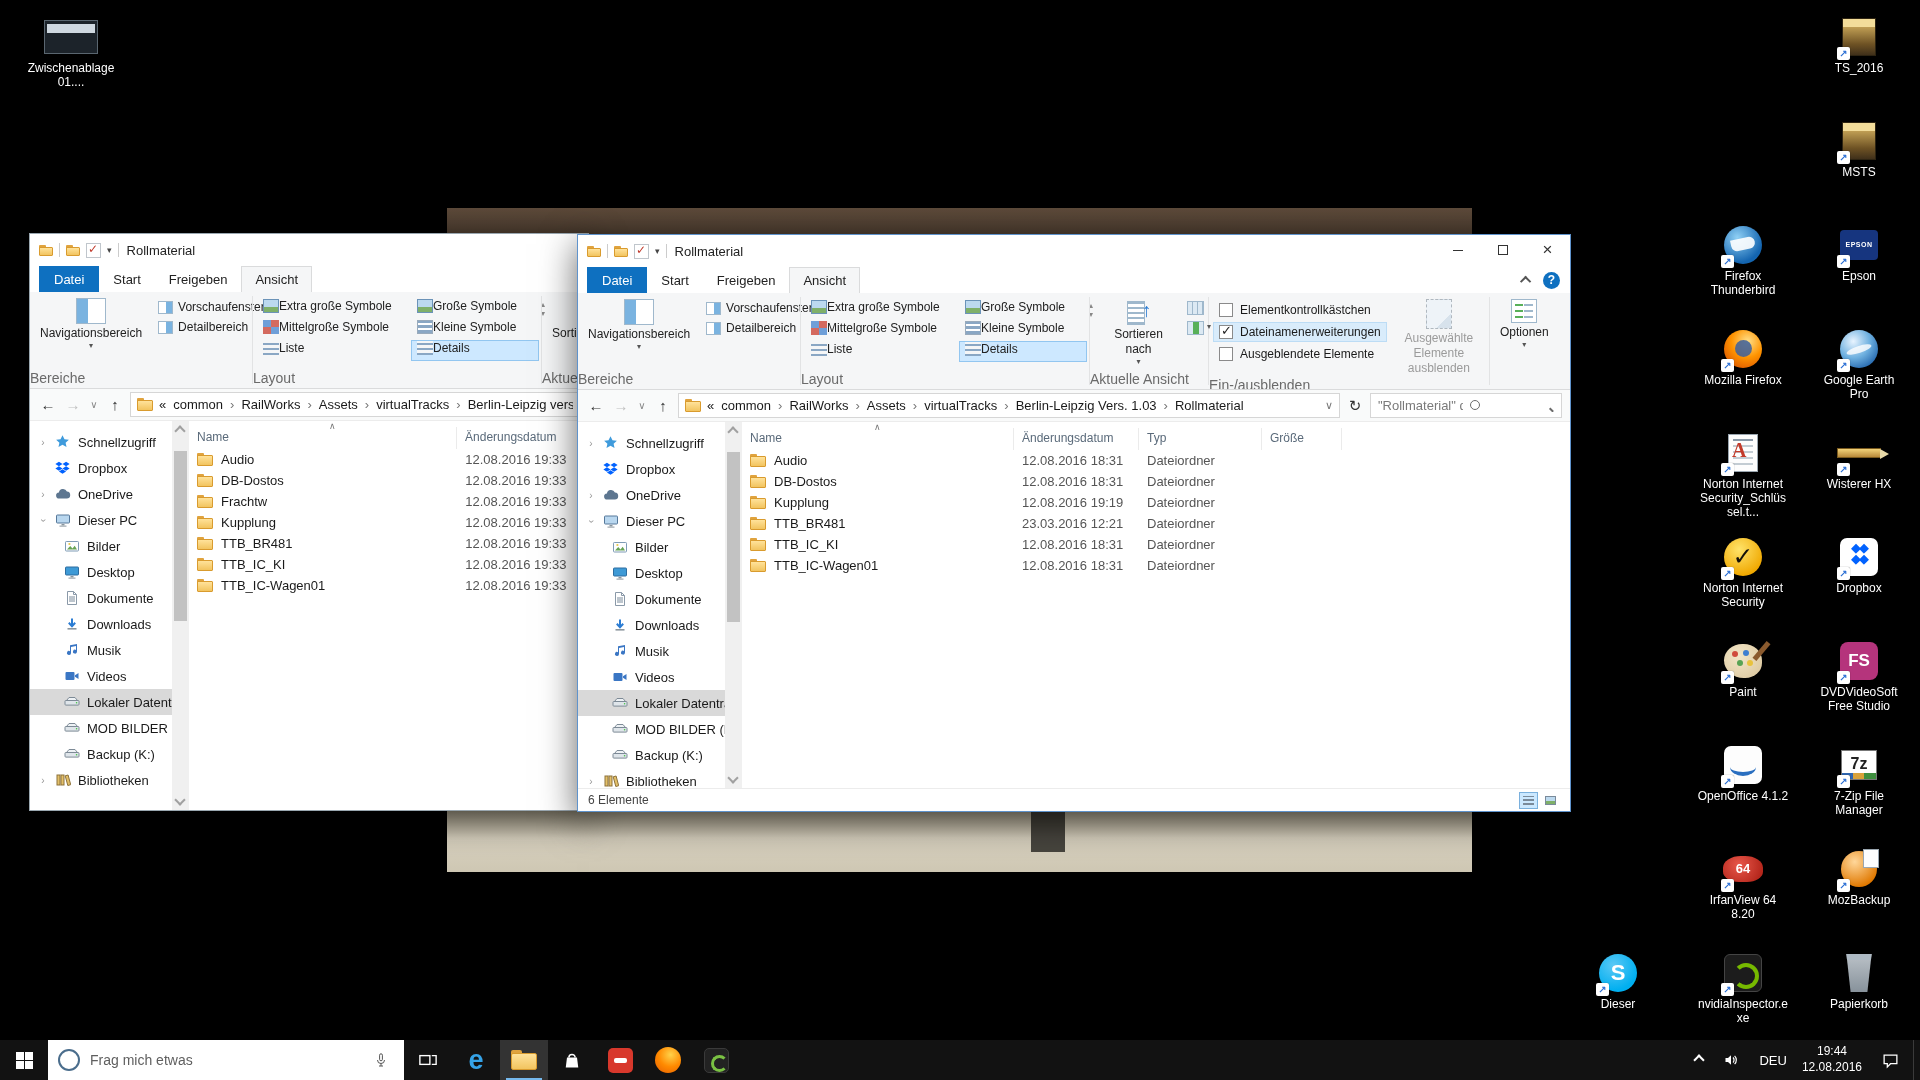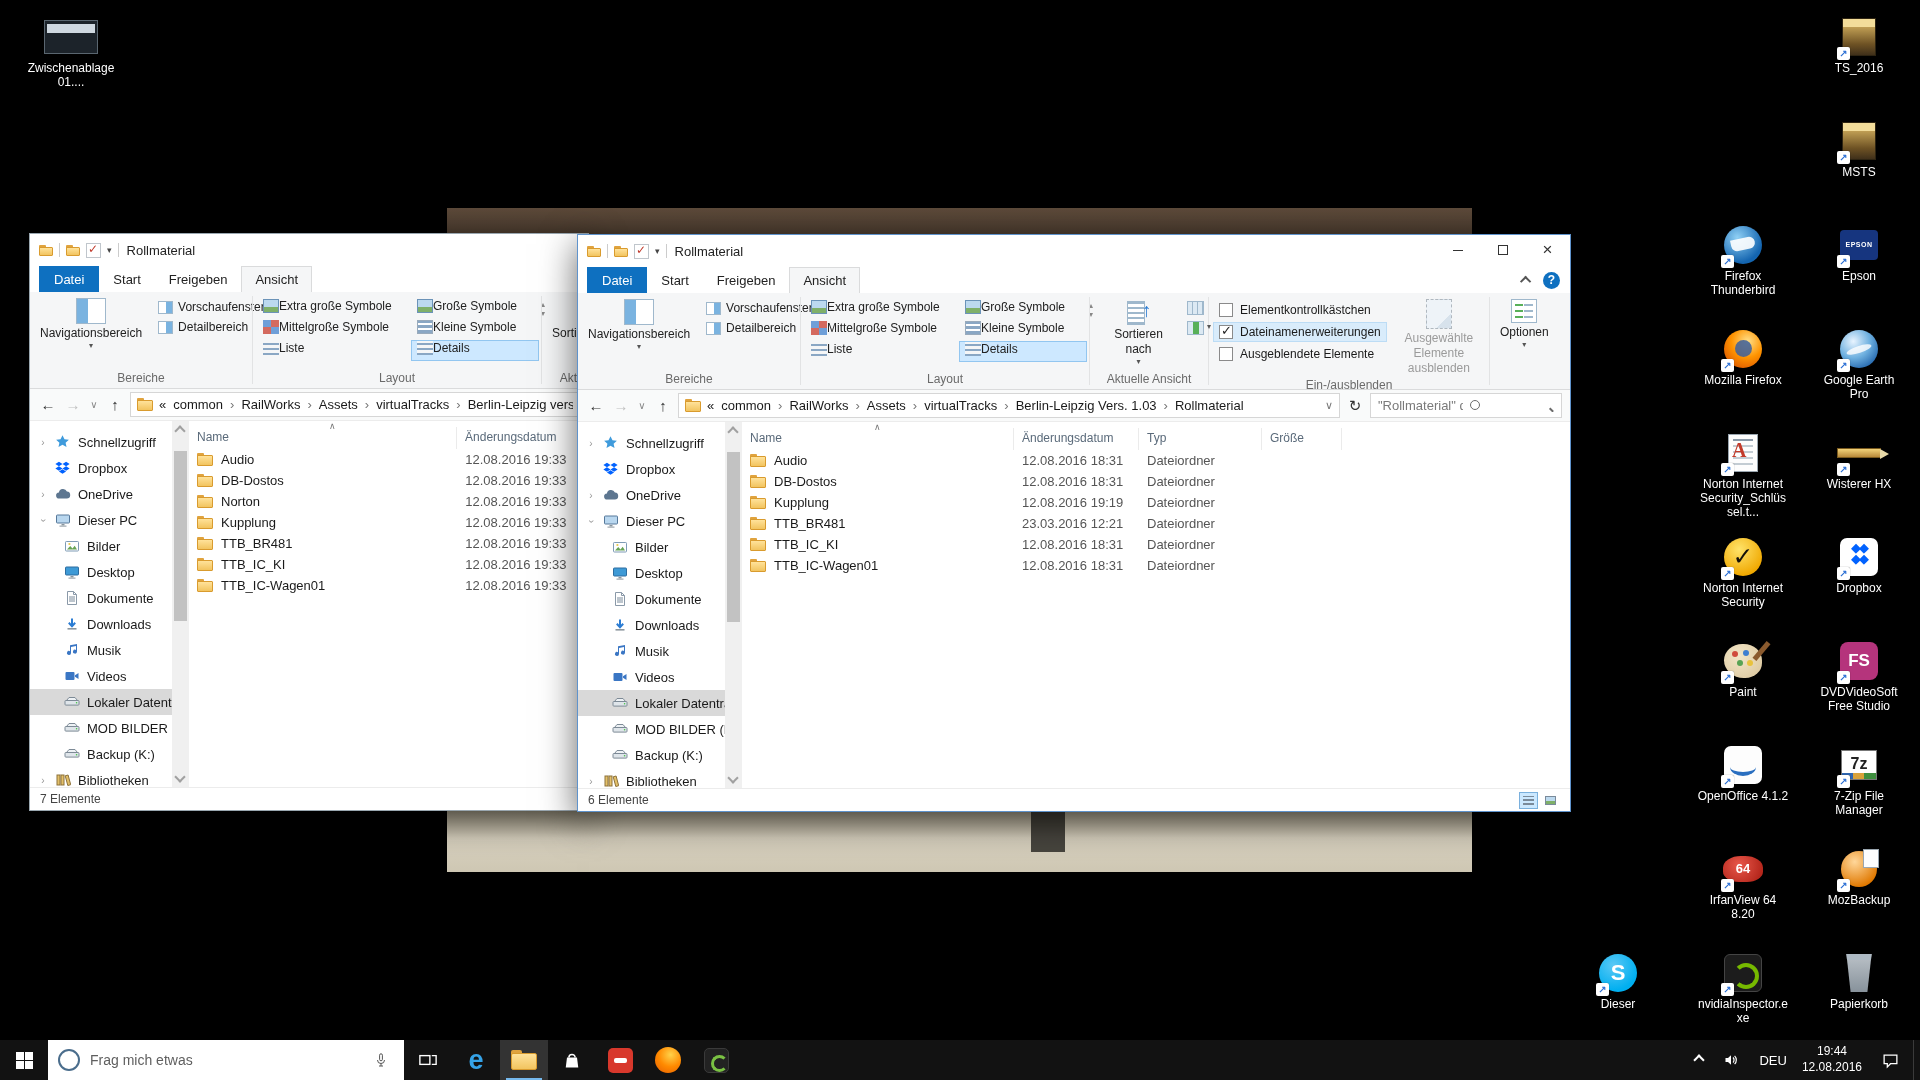--- a/index.html
+++ b/index.html
@@ -91,21 +91,21 @@
   .tab-file{background:#0e70c0;color:#fff;font-size:13px;padding:0 15px;display:flex;align-items:center}
   .tab{font-size:13px;color:#222;padding:0 13px;display:flex;align-items:center;border:1px solid transparent;border-bottom:none}
   .tab.active{background:#f5f6f7;border-color:#dadbdc}
   .ribbon-tools{margin-left:auto;display:flex;align-items:center;gap:12px;padding-right:10px}
   .chev-up{width:8px;height:8px;border-left:2px solid #555;border-top:2px solid #555;transform:rotate(45deg) translateY(2px)}
   .help-btn{width:17px;height:17px;border-radius:50%;background:#0e70c0;color:#fff;font-size:12px;font-weight:bold;display:flex;align-items:center;justify-content:center}
 
   .ribbon{height:97px;background:#f5f6f7;border-bottom:1px solid #dadbdc;display:flex;flex:0 0 auto;overflow:hidden}
   .rgroup{display:flex;flex-direction:column;flex:0 0 auto}
   .rgroup-content{flex:1;display:flex;align-items:flex-start;padding:5px 4px 0}
-  .rgroup-label{height:18px;font-size:12px;color:#6a6a6a;text-align:center;line-height:16px;white-space:nowrap}
+  .rgroup-label{height:18px;font-size:14px;color:#6a6a6a;text-align:left;line-height:16px;white-space:nowrap}
   .rsep{width:1px;background:#e2e3e4;margin:4px 0;flex:0 0 auto}
   .bigbtn{display:flex;flex-direction:column;align-items:center;font-size:12px;color:#222;text-align:center;padding:1px 6px;line-height:1.25}
   .bigbtn .dropmark{font-size:8px;color:#555}
   .bigbtn.disabled{color:#9b9b9b}
   .icon-pane{width:30px;height:26px;border:1px solid #9fb8cc;background:#fff;position:relative;margin-bottom:2px}
   .icon-pane::before{content:"";position:absolute;left:0;top:0;bottom:0;width:11px;background:#7ab3e0}
   .pane-sm{width:15px;height:13px;border:1px solid #9fb8cc;background:#fff;position:relative;flex:0 0 auto}
   .pane-sm::before{content:"";position:absolute;right:0;top:0;bottom:0;width:6px;background:#7ab3e0}
   .smallcol{display:flex;flex-direction:column;gap:6px;margin-left:10px;padding-top:3px}
   .smallbtn{display:flex;align-items:center;gap:5px;font-size:12px;color:#222;white-space:nowrap}
@@ -629,21 +629,21 @@
               <div class="frow">
                 <div class="c-name" style="width:288px">
                   <span class="fi"></span>
                   <span>DB-Dostos</span>
                 </div>
                 <div class="c-dim" style="width:140px">12.08.2016 19:33</div>
               </div>
               <div class="frow">
                 <div class="c-name" style="width:288px">
                   <span class="fi"></span>
-                  <span>Norton</span>
+                  <span>Frachtw</span>
                 </div>
                 <div class="c-dim" style="width:140px">12.08.2016 19:33</div>
               </div>
               <div class="frow">
                 <div class="c-name" style="width:288px">
                   <span class="fi"></span>
                   <span>Kupplung</span>
                 </div>
                 <div class="c-dim" style="width:140px">12.08.2016 19:33</div>
               </div>
@@ -663,23 +663,20 @@
               </div>
               <div class="frow">
                 <div class="c-name" style="width:288px">
                   <span class="fi"></span>
                   <span>TTB_IC-Wagen01</span>
                 </div>
                 <div class="c-dim" style="width:140px">12.08.2016 19:33</div>
               </div>
             </div>
           </div>
-        </div>
-        <div class="statusbar">
-          <span>7 Elemente</span>
         </div>
       </div>
       <div class="window win2">
         <div class="titlebar">
           <div class="qat">
             <span class="fi small"></span>
             <span class="sep"></span>
             <span class="fi small"></span>
             <span class="qat-check"></span>
             <span class="qat-chev">▾</span>

